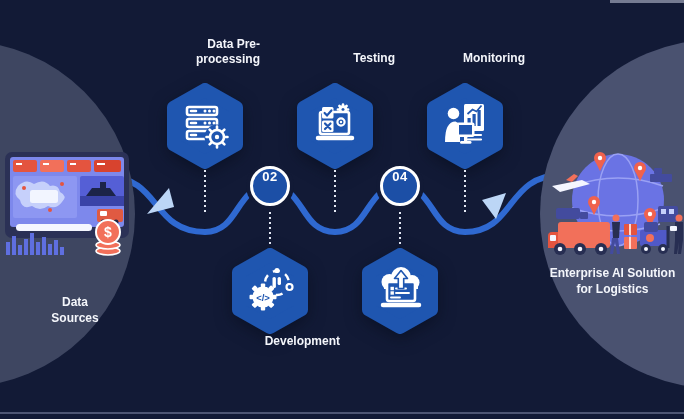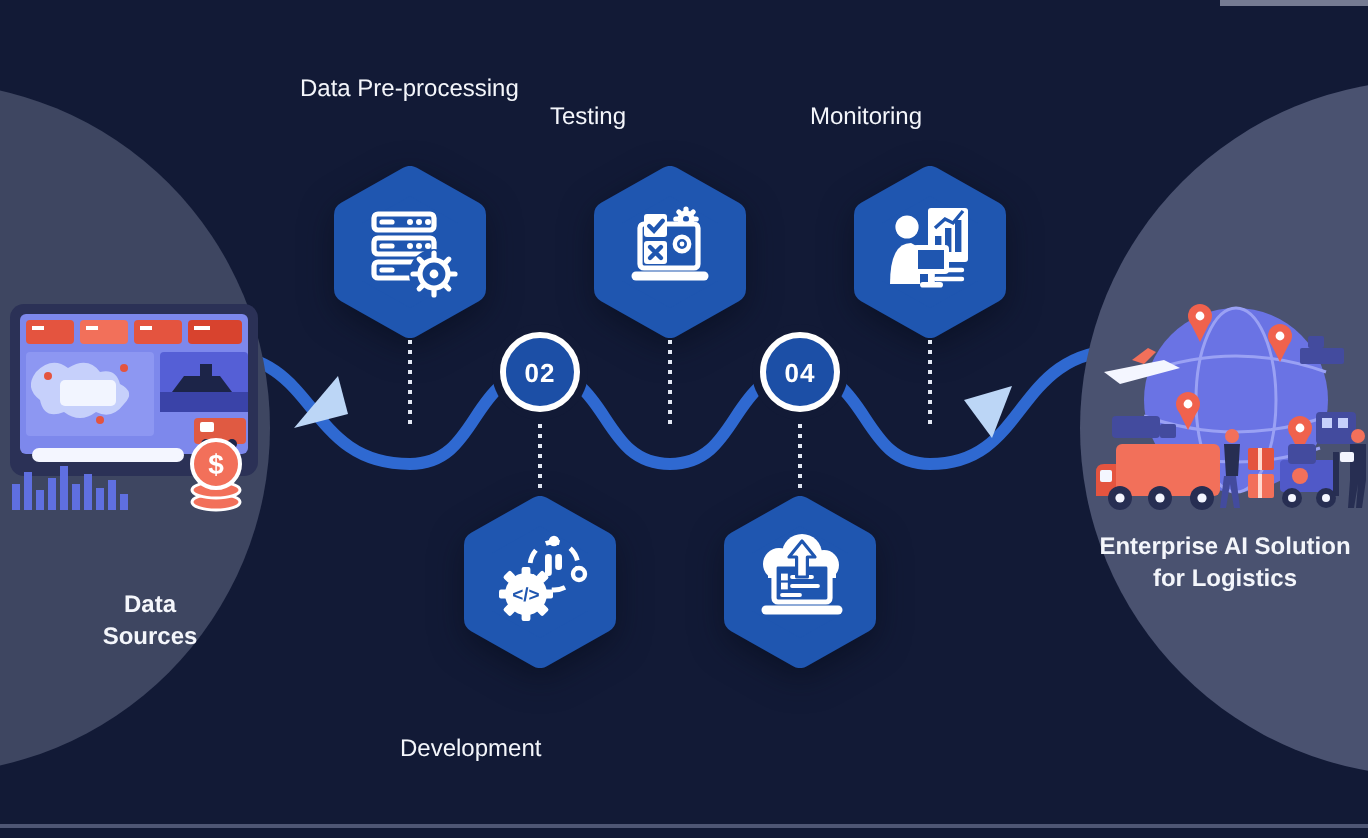--- a/index.html
+++ b/index.html
@@ -33,35 +33,35 @@
     background-image:repeating-linear-gradient(to bottom,#E3E8F4 0 2px,transparent 2px 5px);}
   .conn-s1{left:204px;top:170px;height:42px;}
   .conn-s3{left:334px;top:170px;height:42px;}
   .conn-s5{left:464px;top:170px;height:42px;}
   .conn-s2{left:269px;top:207px;height:40px;}
   .conn-s4{left:399px;top:207px;height:40px;}
 
   
   .badge{position:absolute;width:34px;height:34px;border-radius:50%;
     background:#1C4FA6;border:3px solid #FFFFFF;box-shadow:0 0 0 4px #121A36;
-    display:flex;align-items:center;justify-content:center;z-index:4;
+    display:flex;justify-content:center;z-index:4;
     color:#FFFFFF;font-size:13px;font-weight:bold;letter-spacing:.5px;}
   .badge-1{left:185px;top:212px;}
   .badge-2{left:250px;top:166px;}
   .badge-3{left:315px;top:212px;}
   .badge-4{left:380px;top:166px;}
   .badge-5{left:445px;top:212px;}
 
   
-  .stage-label{position:absolute;color:#F4F6FB;font-size:12px;font-weight:normal;
-    text-align:left;line-height:1.25;z-index:4;}
+  .stage-label{position:absolute;color:#F4F6FB;font-size:12px;font-weight:bold;
+    text-align:right;line-height:1.25;z-index:4;}
   .lbl-s1{left:150px;top:37px;width:110px;}
   .lbl-s3{left:275px;top:51px;width:120px;}
   .lbl-s5{left:405px;top:51px;width:120px;}
-  .lbl-s2{left:200px;top:367px;width:140px;}
+  .lbl-s2{left:200px;top:334px;width:140px;}
   .lbl-s4{left:330px;top:347px;width:140px;}
 
   
   .side-label{position:absolute;color:#F4F6FB;font-size:12px;font-weight:bold;
     text-align:center;line-height:1.35;z-index:4;}
   .side-label.left{left:15px;top:258px;width:120px;margin-top:36px;}
   .side-label.right{left:525px;top:265px;width:175px;}
 
   
   .illus{position:absolute;z-index:4;}

